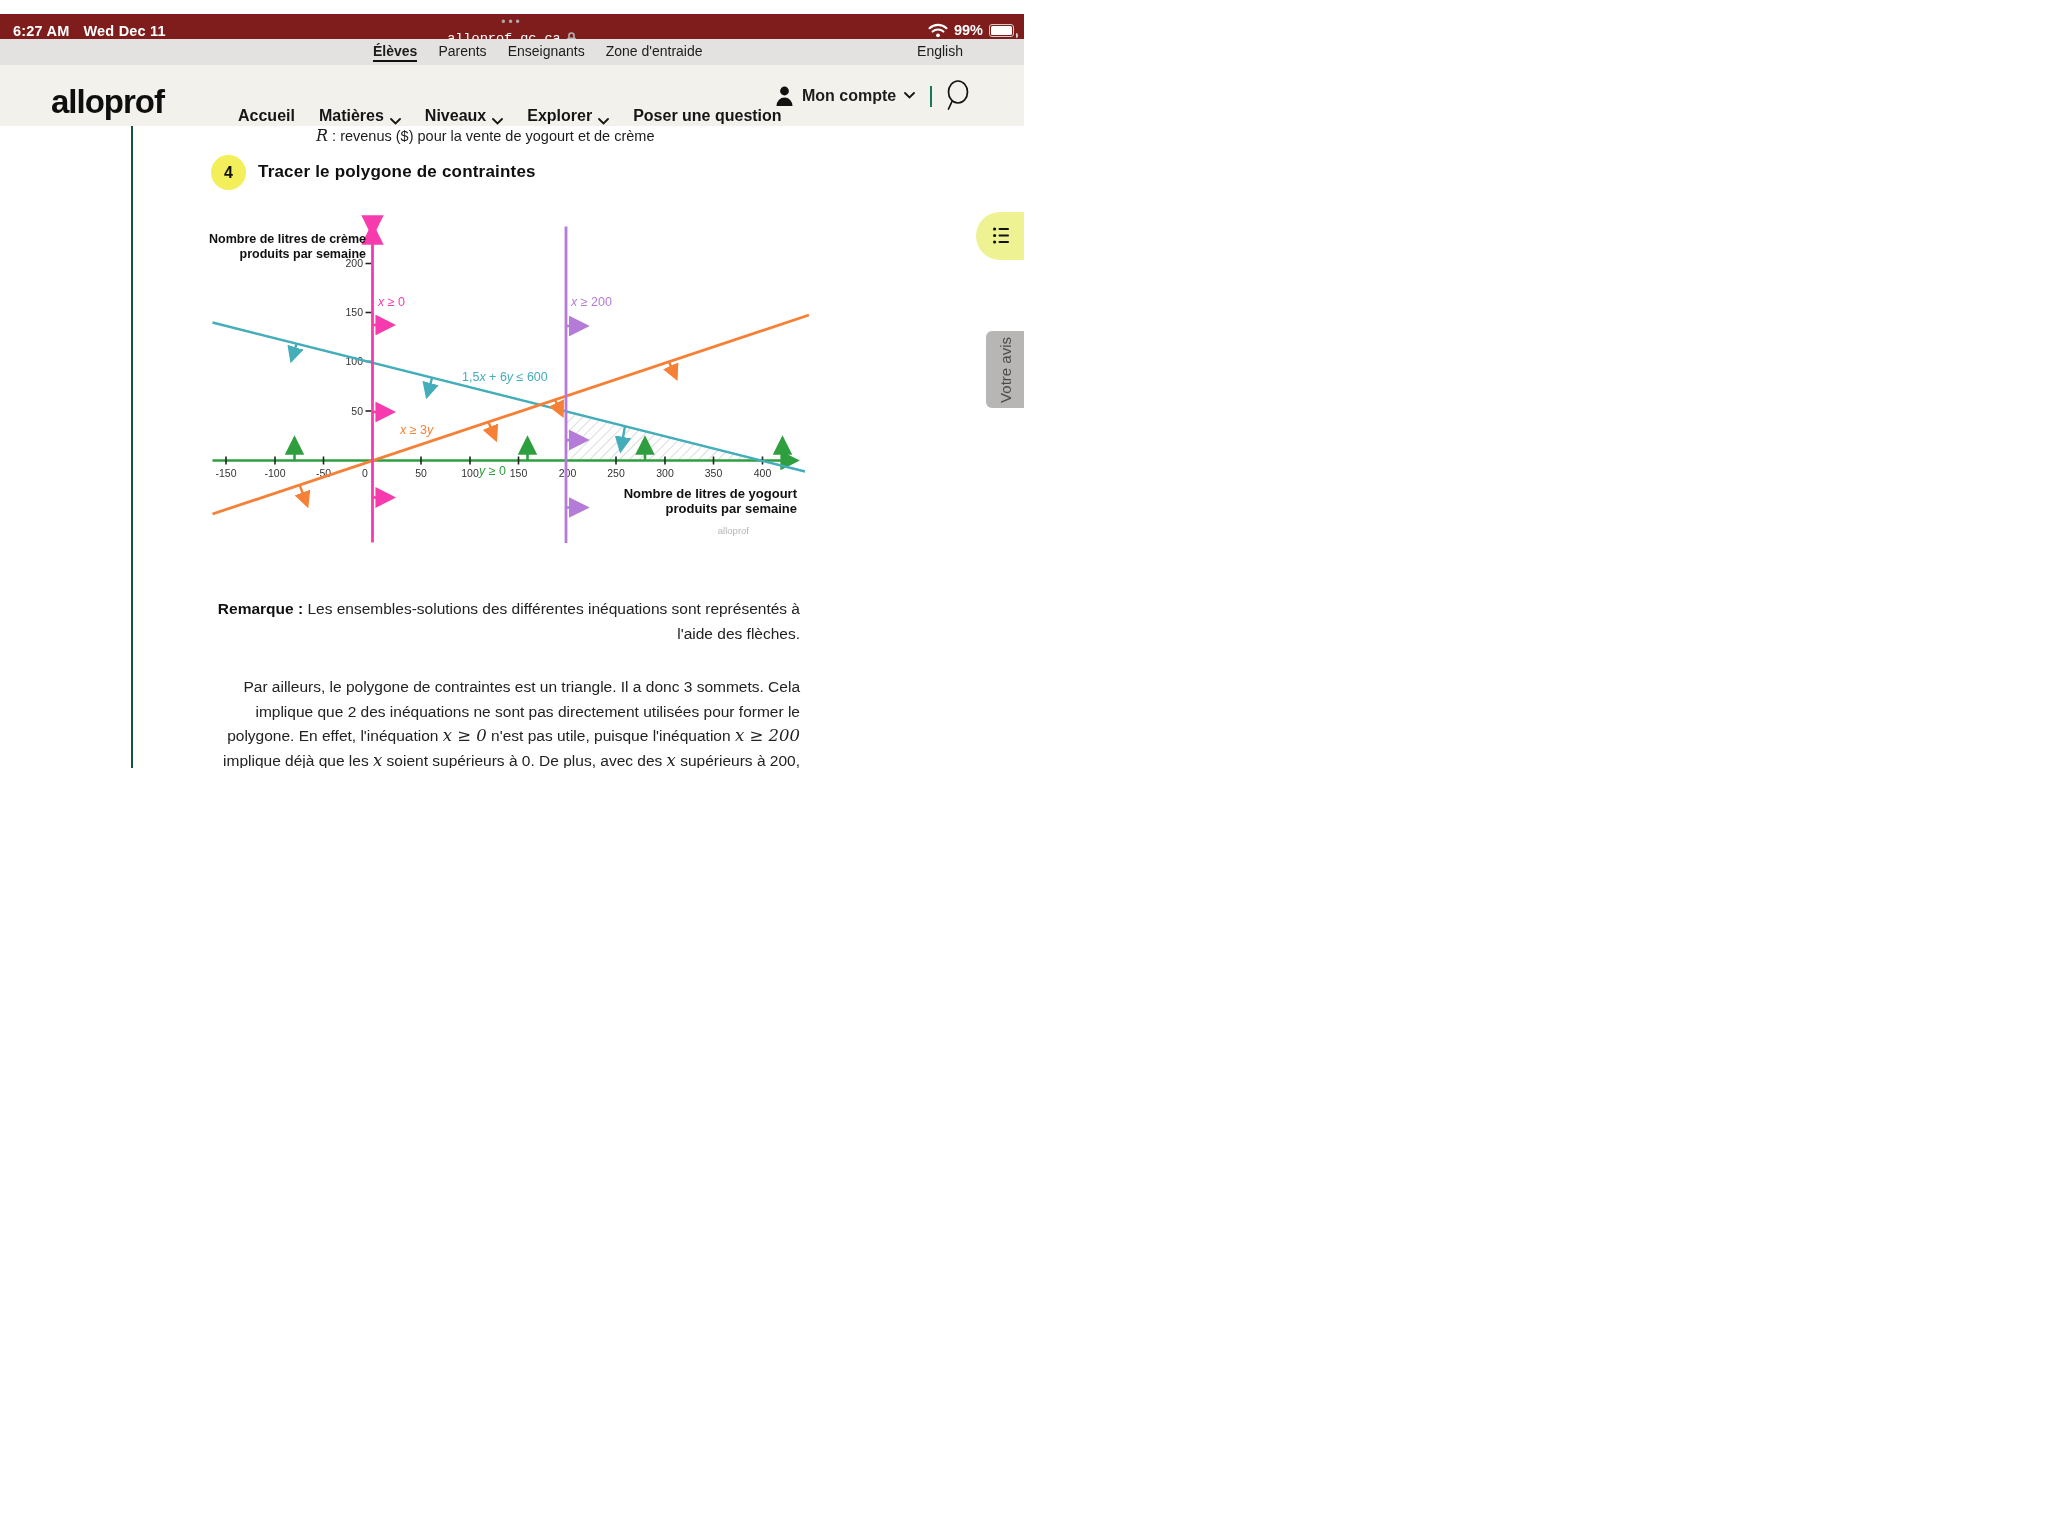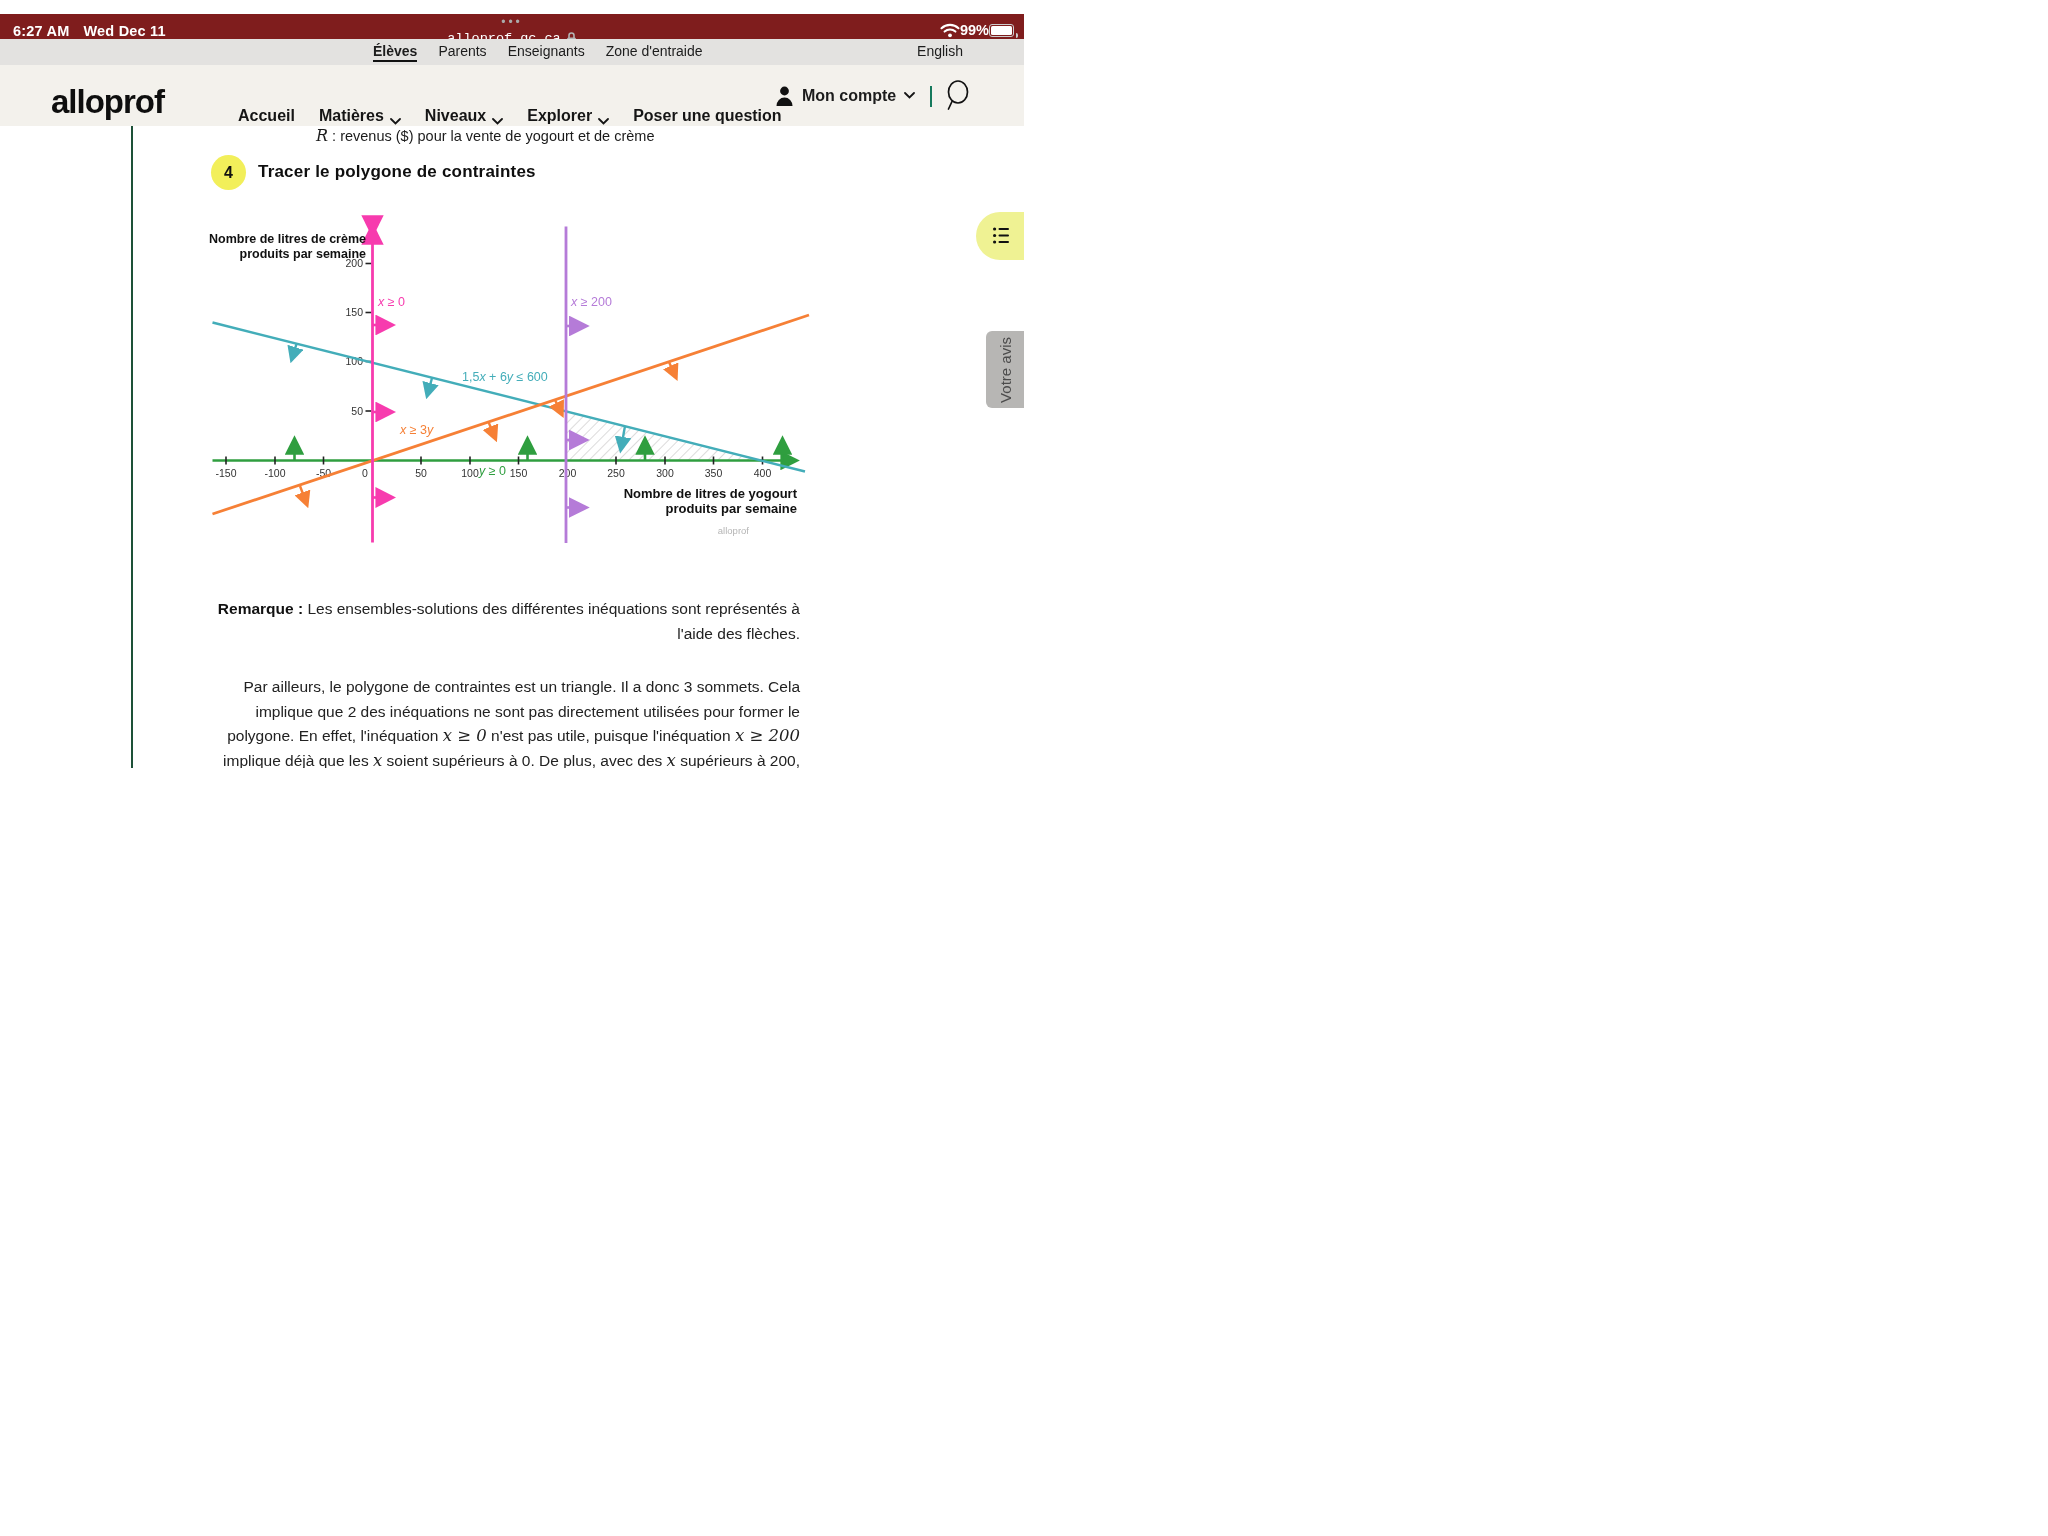--- a/index.html
+++ b/index.html
@@ -3,21 +3,21 @@
 <meta charset="utf-8">
 <style>
   html,body{margin:0;padding:0;}
   body{width:1024px;height:768px;overflow:hidden;position:relative;background:#fff;
        font-family:"Liberation Sans","DejaVu Sans",sans-serif;color:#1c1c1c;}
   
   .status-bar{position:absolute;top:0;left:0;right:0;height:32px;background:#7f1d1d;color:#fff;margin-top:14px;}
   .sb-left{position:absolute;left:13px;top:9px;font-size:14.5px;font-weight:700;letter-spacing:.2px;display:flex;gap:14px;}
   .sb-dots{position:absolute;left:0;right:0;top:1px;text-align:center;color:#aaa;font-size:12px;letter-spacing:3px;}
   .sb-url{position:absolute;left:0;right:0;top:17px;text-align:center;font-size:13.5px;display:flex;justify-content:center;align-items:center;gap:5px;font-family:Liberation Mono, monospace;}
-  .sb-right{position:absolute;right:10px;top:8px;display:flex;align-items:center;gap:0;font-size:14.5px;font-weight:600;}
+  .sb-right{position:absolute;right:10px;top:8px;display:flex;align-items:center;gap:6px;font-size:14.5px;font-weight:600;}
   .batt{width:23px;height:11px;border:1px solid #cdcdcd;border-radius:3px;position:relative;}
   .batt-fill{position:absolute;inset:1px;background:#fff;border-radius:1.5px;}
   .batt-nub{position:absolute;right:-4px;top:11px;width:2px;height:5px;background:#cdcdcd;border-radius:0 2px 2px 0;}
   
   .tab-bar{position:absolute;top:39px;left:0;right:0;height:38px;background:#e3e2e0;font-size:14px;}
   .tabs{position:absolute;left:373px;top:4px;display:flex;gap:21px;}
   .tab{cursor:pointer;}
   .tab.active{font-weight:700;border-bottom:2.5px solid #111;padding-bottom:1px;}
   .tab-en{position:absolute;right:61px;top:4px;cursor:pointer;}
   

